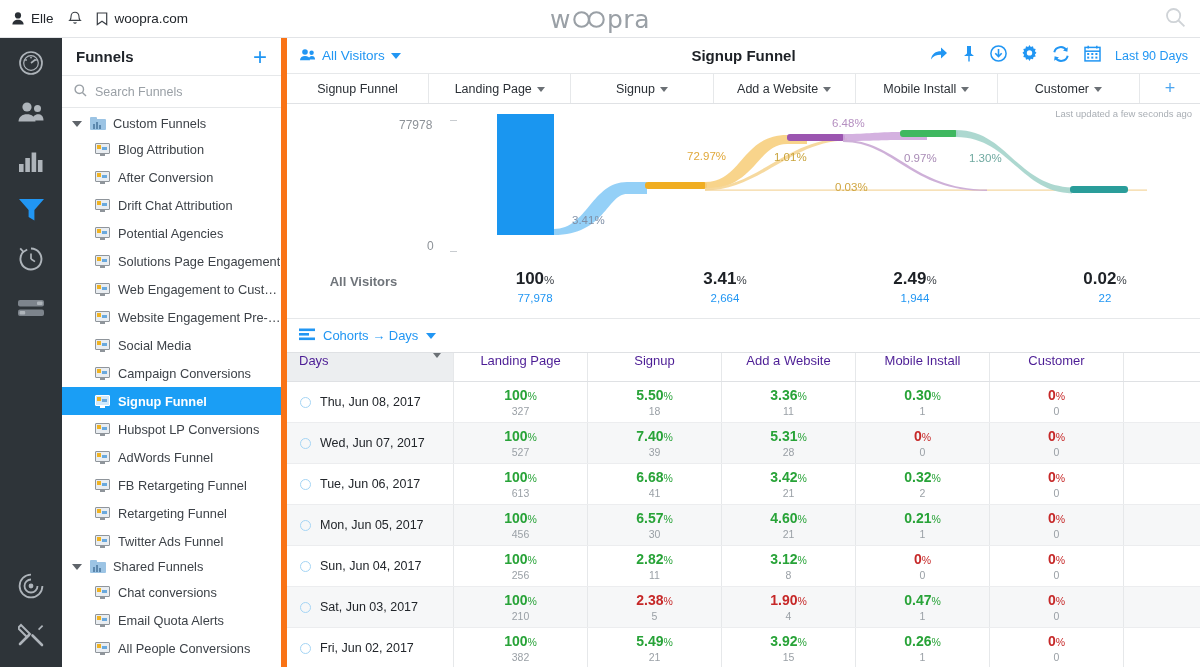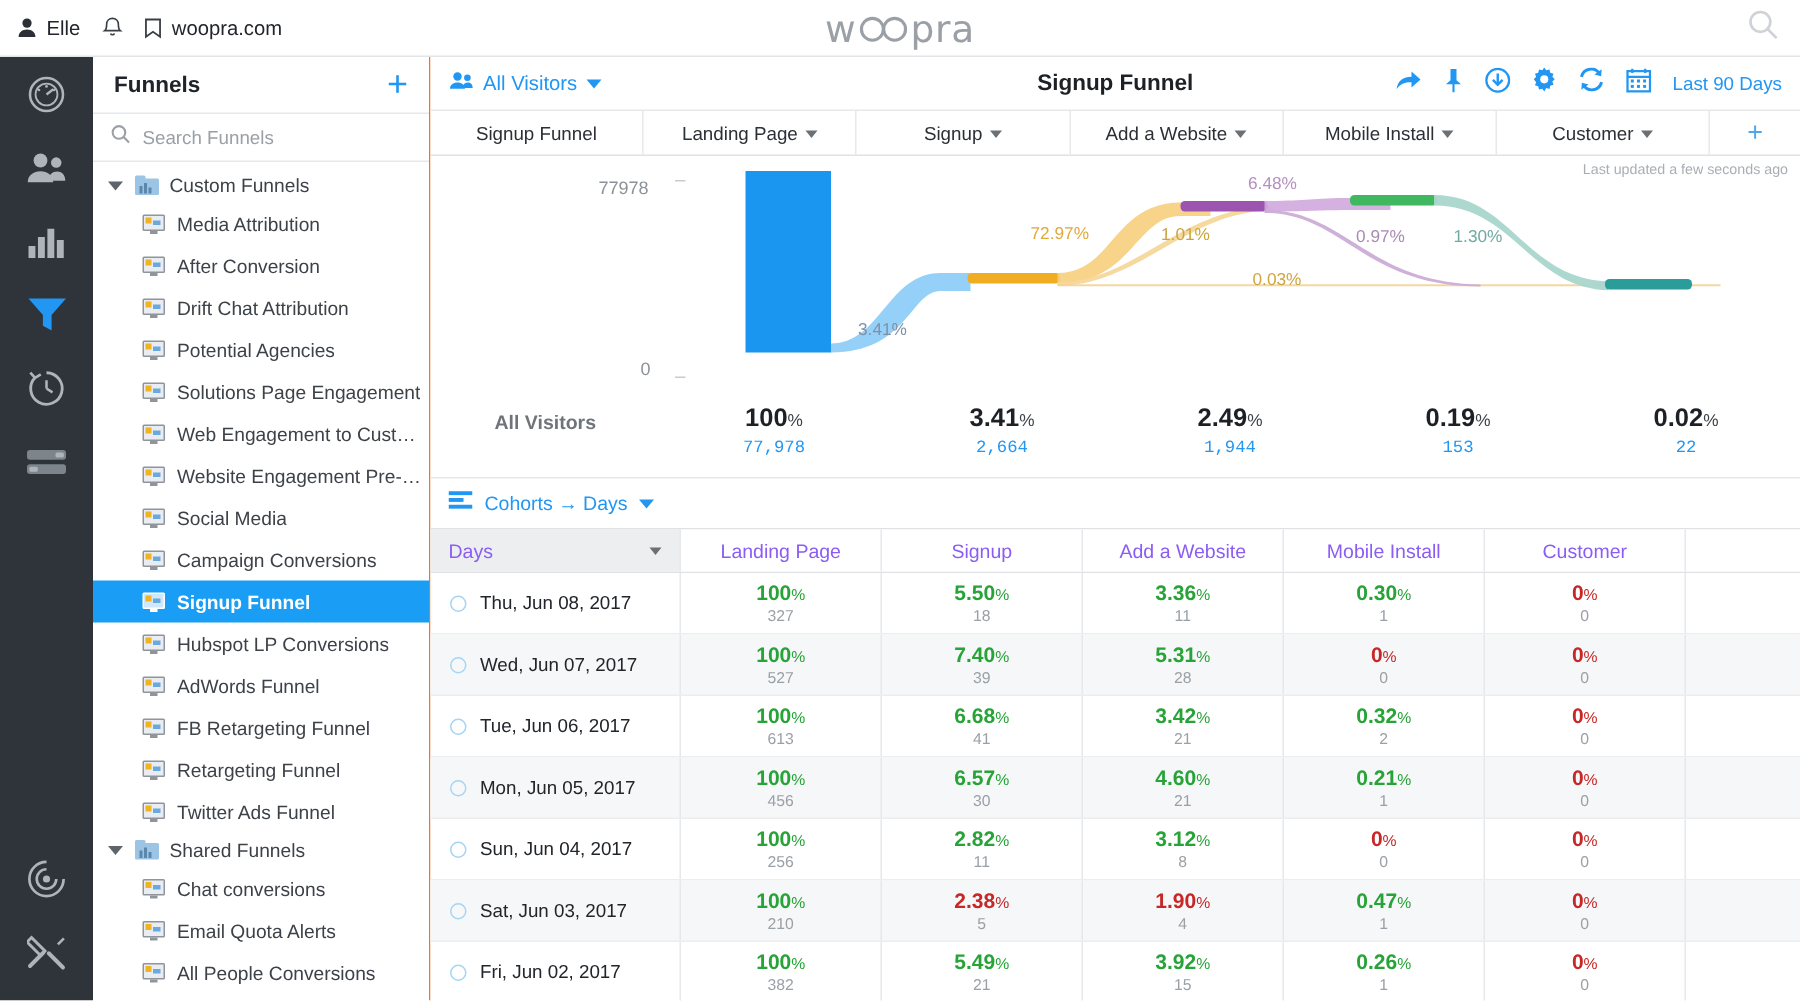--- a/index.html
+++ b/index.html
@@ -41,21 +41,21 @@
   .rail-icon {
     width: 62px; height: 49px; display: flex; align-items: center; justify-content: center;
     color: #aeb4ba; cursor: pointer;
   }
   .rail-icon.active { color: #2196f3; }
   .rail-spacer { flex: 1 1 auto; }
 
   
   .fsb {
     position: absolute; top: 38px; left: 62px; width: 225px; height: 629px;
-    background: #fff; border-right: 1px solid #f97316;
+    background: #fff; border-right: 6px solid #f97316;
     display: flex; flex-direction: column;
   }
   .fsb-head {
     height: 38px; display: flex; align-items: center; justify-content: space-between;
     padding: 0 14px 0 14px; border-bottom: 1px solid #e6e8ea;
   }
   .fsb-title { font-size: 15px; font-weight: bold; color: #20242a; }
   .plus-btn { color: #2196f3; font-size: 24px; line-height: 18px; font-weight: 300; cursor: pointer; }
   .fsb-search {
     height: 32px; display: flex; align-items: center; gap: 8px;
@@ -133,31 +133,31 @@
   .axis-line { position: absolute; left: 163px; top: 16px; width: 7px; border-top: 1px solid #c8ccd0; }
   .axis-line2 { position: absolute; left: 163px; top: 147px; width: 7px; border-top: 1px solid #c8ccd0; }
   .flow-pct { position: absolute; font-size: 11.5px; }
 
   .summary { position: absolute; left: 0; top: 155px; width: 913px; height: 58px; display: flex; }
   .sum-first { width: 153px; display: flex; align-items: flex-start; justify-content: center; padding-top: 15px; }
   .sum-first span { font-size: 13px; font-weight: bold; color: #6f747a; }
   .sum-cell { flex: 1 1 0; text-align: center; padding-top: 10px; }
   .sum-pct { font-size: 17px; font-weight: bold; color: #1d2126; }
   .sum-pct .pc { font-size: 11.5px; font-weight: normal; color: #3c4147; }
-  .sum-num { font-size: 11.5px; color: #2196f3; margin-top: 3px; font-family: Liberation Mono, monospace; }
+  .sum-num { font-size: 11.5px; color: #2196f3; margin-top: 3px; }
 
   
   .cohorts { height: 33px; display: flex; align-items: center; gap: 8px; padding-left: 12px; }
   .co-lbl { font-size: 13px; color: #2196f3; }
 
   
   .tbl { width: 913px; }
   .thead { display: flex; height: 30px; border-top: 1px solid #dfe1e4; border-bottom: 1px solid #dfe1e4; }
   .th {
-    display: flex; align-items: center; justify-content: center; font-size: 13px; color: #8b5cf6;
+    display: flex; align-items: flex-start; justify-content: center; font-size: 13px; color: #4c1d95;
     border-right: 1px solid #e6e8ea; background: #fff;
   }
   .th.days {
     width: 167px; justify-content: space-between; padding: 0 12px; background: #eceef0; font-weight: normal;
   }
   .th.col { flex: 1 1 0; }
   .th.tail { width: 76px; border-right: 0; }
   .tr { display: flex; height: 41px; border-bottom: 1px solid #ecedef; }
   .tr.alt { background: #f6f7f8; }
   .td-day { width: 167px; display: flex; align-items: center; gap: 9px; padding-left: 13px;
@@ -318,21 +318,21 @@
           </span>
           <span class="grp-lbl">Custom Funnels</span>
         </div>
         <div class="fitem">
           <span class="mon">
             <span class="scr"></span>
             <span class="dot1"></span>
             <span class="dot2"></span>
             <span class="base"></span>
           </span>
-          <span class="flbl">Media Attribution</span>
+          <span class="flbl">Blog Attribution</span>
         </div>
         <div class="fitem">
           <span class="mon">
             <span class="scr"></span>
             <span class="dot1"></span>
             <span class="dot2"></span>
             <span class="base"></span>
           </span>
           <span class="flbl">After Conversion</span>
         </div>
@@ -654,24 +654,20 @@
             </div>
             <div class="sum-cell">
               <div class="sum-pct"><span>3.41</span><span class="pc">%</span></div>
               <div class="sum-num">2,664</div>
             </div>
             <div class="sum-cell">
               <div class="sum-pct"><span>2.49</span><span class="pc">%</span></div>
               <div class="sum-num">1,944</div>
             </div>
             <div class="sum-cell">
-              <div class="sum-pct"><span>0.19</span><span class="pc">%</span></div>
-              <div class="sum-num">153</div>
-            </div>
-            <div class="sum-cell">
               <div class="sum-pct"><span>0.02</span><span class="pc">%</span></div>
               <div class="sum-num">22</div>
             </div>
           </div>
       </div>
     </div>
 
     <div class="cohorts">
       <span>
         <svg width="16" height="13" viewBox="0 0 16 13">

